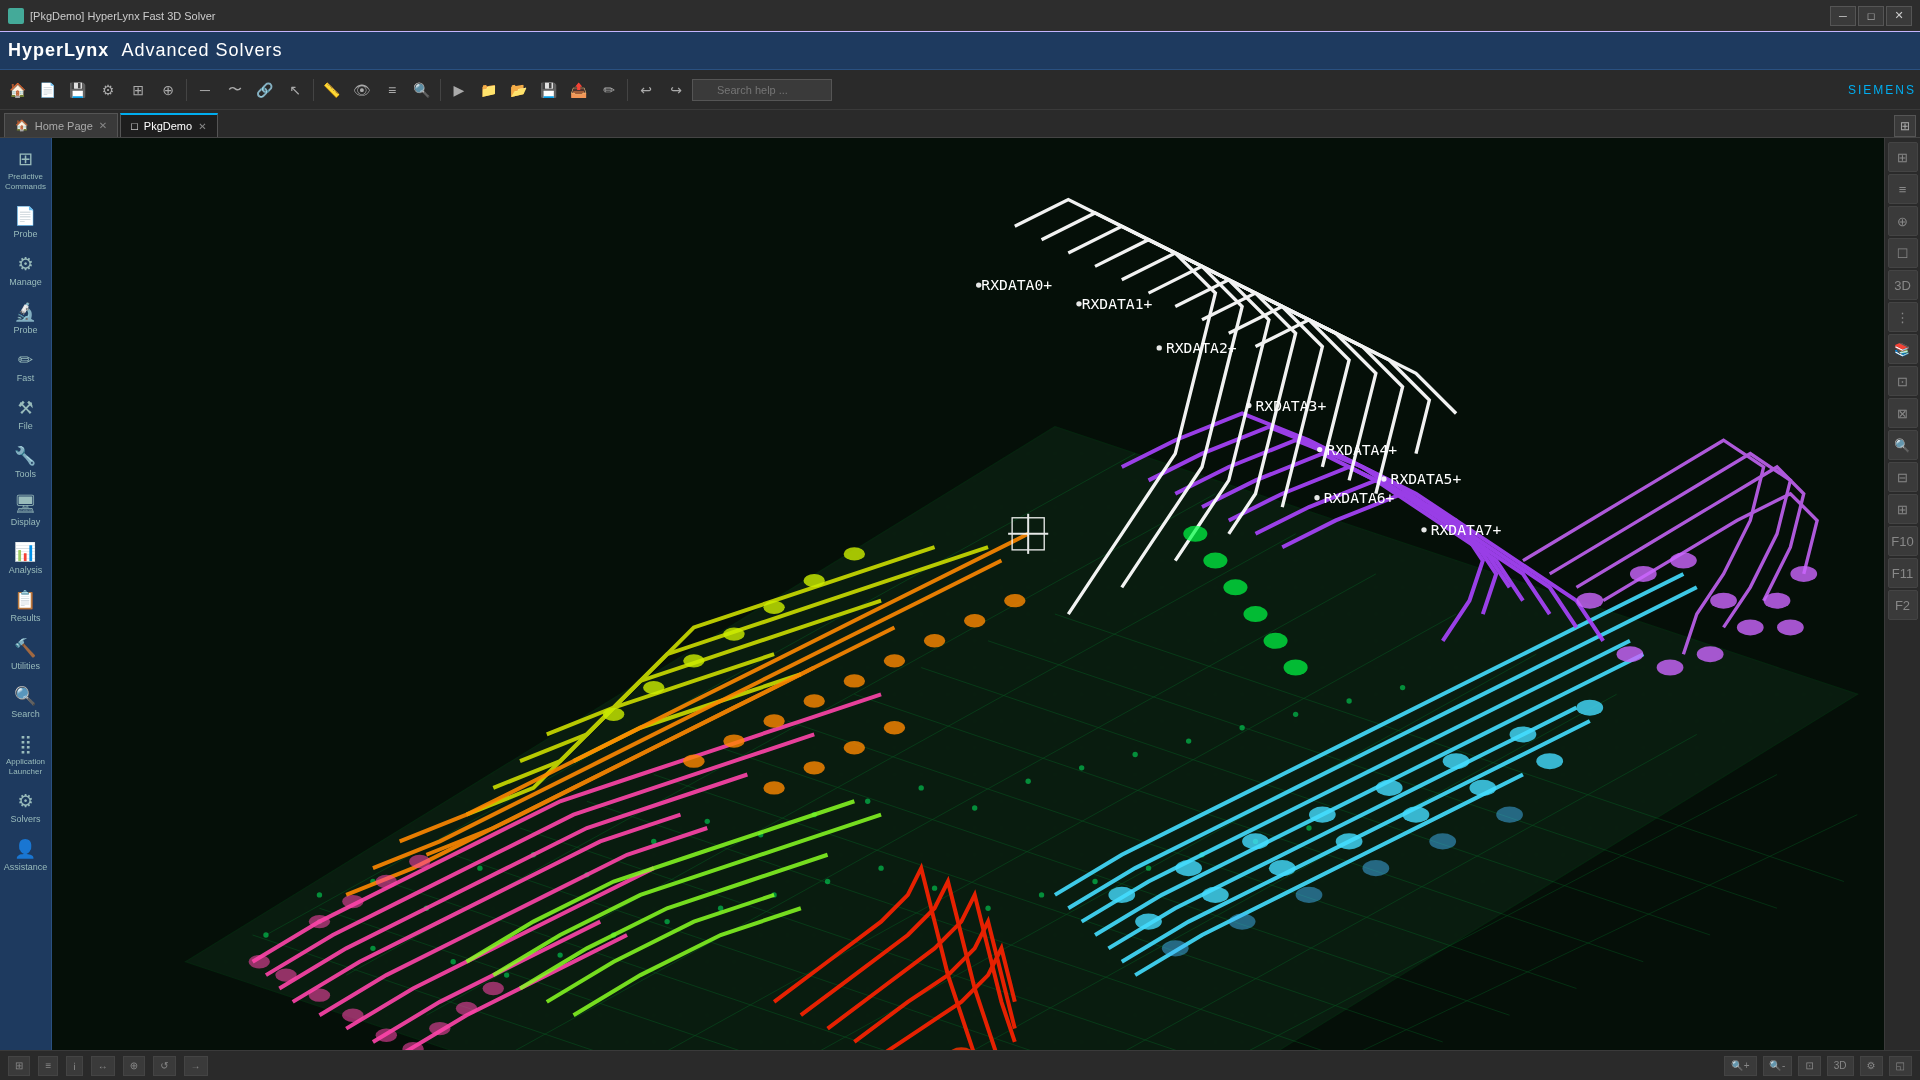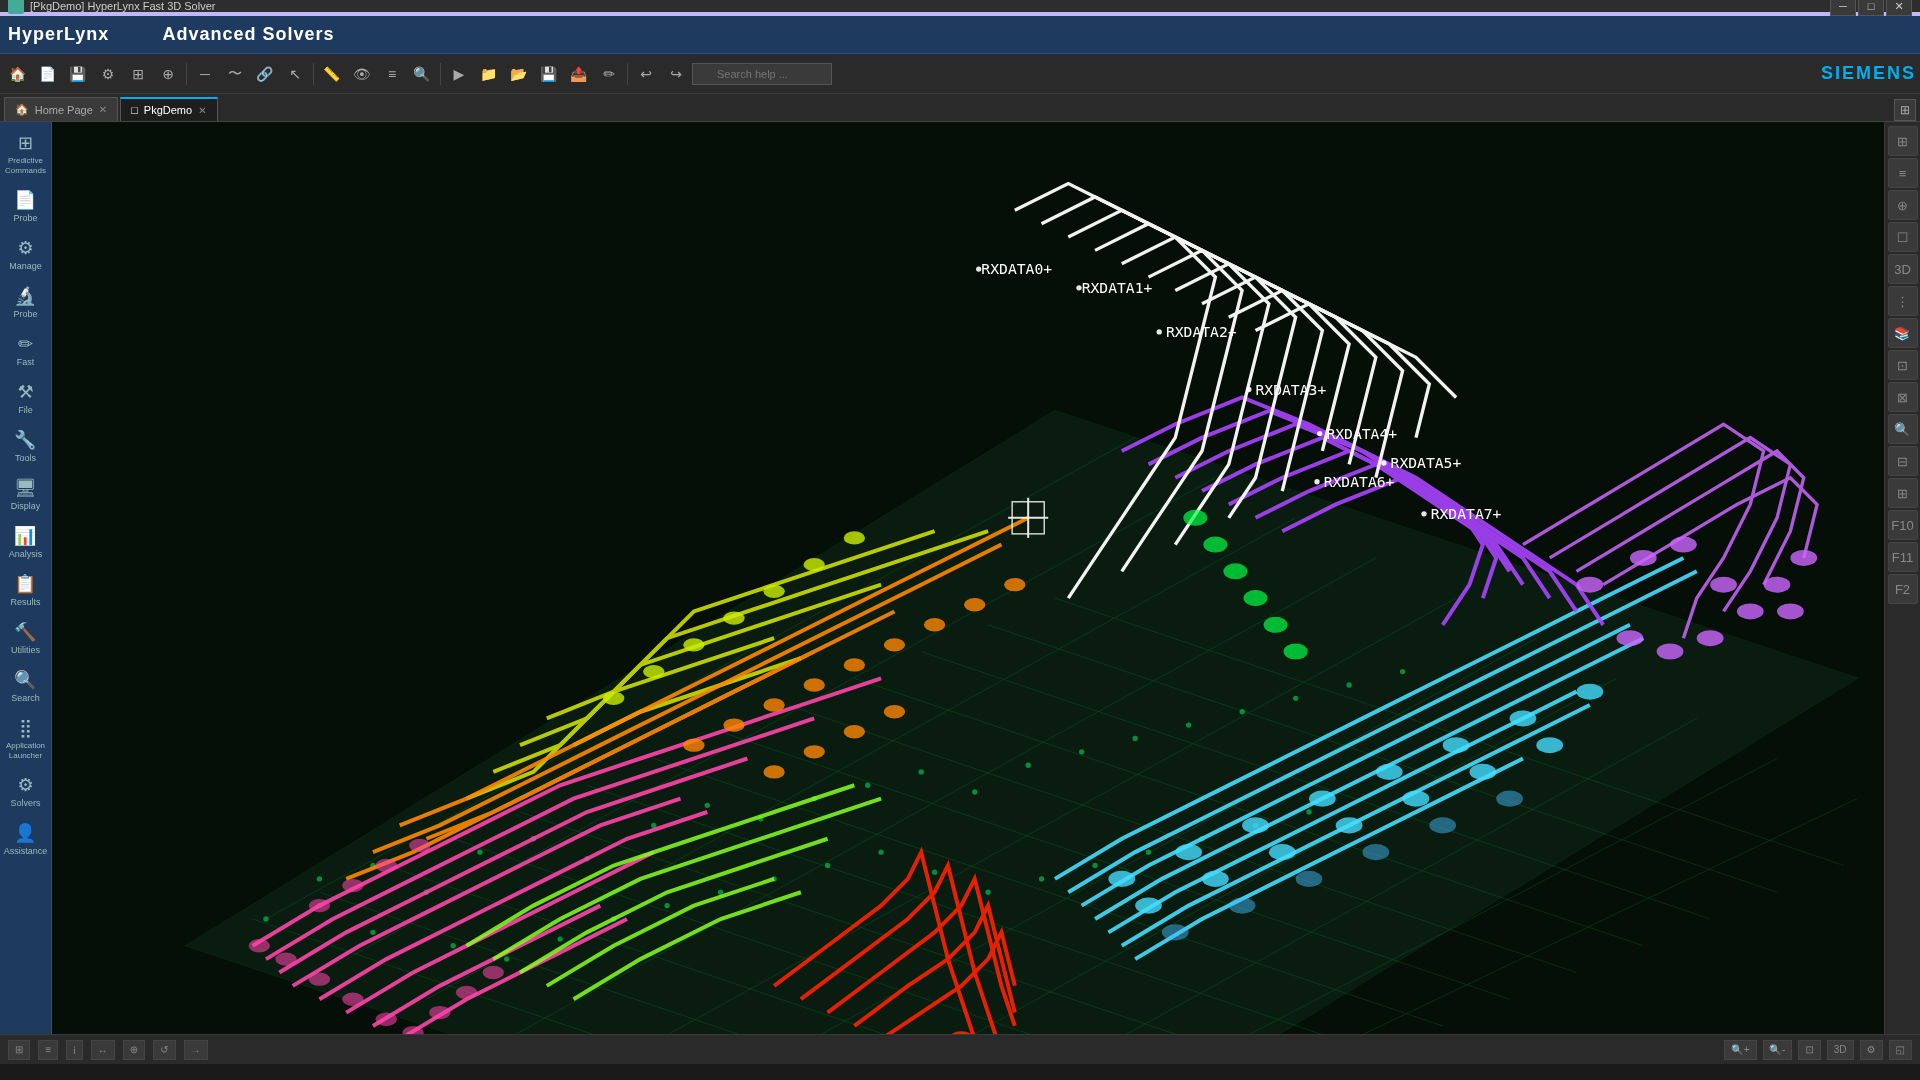--- a/index.html
+++ b/index.html
@@ -1,22 +1,22 @@
 <!DOCTYPE html>
 <html><head>
   <meta charset="utf-8">
   <style>
     * { margin: 0; padding: 0; box-sizing: border-box; }
     body { width: 1920px; height: 1080px; overflow: hidden; background: #1a1a1a; font-family: 'Segoe UI', Arial, sans-serif; font-size: 12px; color: #ccc; }
 
     
     #title-bar {
-      width: 100%; height: 16px; background: #2d2d2d;
+      width: 100%; height: 32px; background: #2d2d2d;
       display: flex; align-items: center; justify-content: space-between;
-      border-bottom: 4px solid #c4b5fd; padding: 0 8px;
+      border-bottom: 1px solid #c4b5fd; padding: 0 8px;
     }
     #title-bar-left { display: flex; align-items: center; gap: 6px; }
     #title-bar-icon { width: 16px; height: 16px; background: #4a9; border-radius: 2px; }
     #title-bar-text { color: #ccc; font-size: 11px; }
     #title-bar-controls { display: flex; gap: 2px; }
     .title-btn { width: 26px; height: 20px; background: #3a3a3a; border: 1px solid #555; color: #ccc; cursor: pointer; font-size: 11px; display: flex; align-items: center; justify-content: center; }
 
     
     #menu-bar {
       width: 100%; height: 38px; background: #1e3a5f;
@@ -37,21 +37,21 @@
     .tb-btn {
       width: 28px; height: 28px; background: transparent; border: none;
       color: #aaa; cursor: pointer; display: flex; align-items: center; justify-content: center;
       font-size: 14px; border-radius: 2px;
     }
     .tb-separator { width: 1px; height: 22px; background: #444; margin: 0 2px; }
     #search-help {
       background: #3a3a3a; border: 1px solid #555; color: #aaa;
       padding: 3px 24px; font-size: 11px; width: 140px; height: 22px;
     }
-    #siemens-logo { color: #00adef; font-size: 18px; font-weight: 700; margin-left: 16px; letter-spacing: 2px; }
+    #siemens-logo { color: #00adef; font-size: 12px; font-weight: 400; margin-left: 16px; letter-spacing: 2px; }
 
     
     #tab-bar {
       width: 100%; height: 28px; background: #2a2a2a;
       display: flex; align-items: flex-end; padding: 0 4px;
       border-bottom: 1px solid #444;
     }
     .tab {
       height: 24px; padding: 0 10px; background: #3a3a3a; border: 1px solid #555;
       border-bottom: none; color: #aaa; font-size: 11px; cursor: pointer;
@@ -122,21 +122,21 @@
   <div id="title-bar-controls">
     <button class="title-btn">─</button>
     <button class="title-btn">□</button>
     <button class="title-btn close">✕</button>
   </div>
 </div>
 
 <div id="menu-bar">
   <span id="app-title">
     <span>HyperLynx</span>&nbsp;
-    <span style="font-weight:700;margin-left:41px;">Advanced Solvers</span>
+    <span style="font-weight:400;">Advanced Solvers</span>
   </span>
 </div>
 
 <div id="toolbar">
   <div id="toolbar-left">
 
     <button class="tb-btn">🏠</button>
     <button class="tb-btn">📄</button>
     <button class="tb-btn">💾</button>
     <button class="tb-btn">⚙</button>

